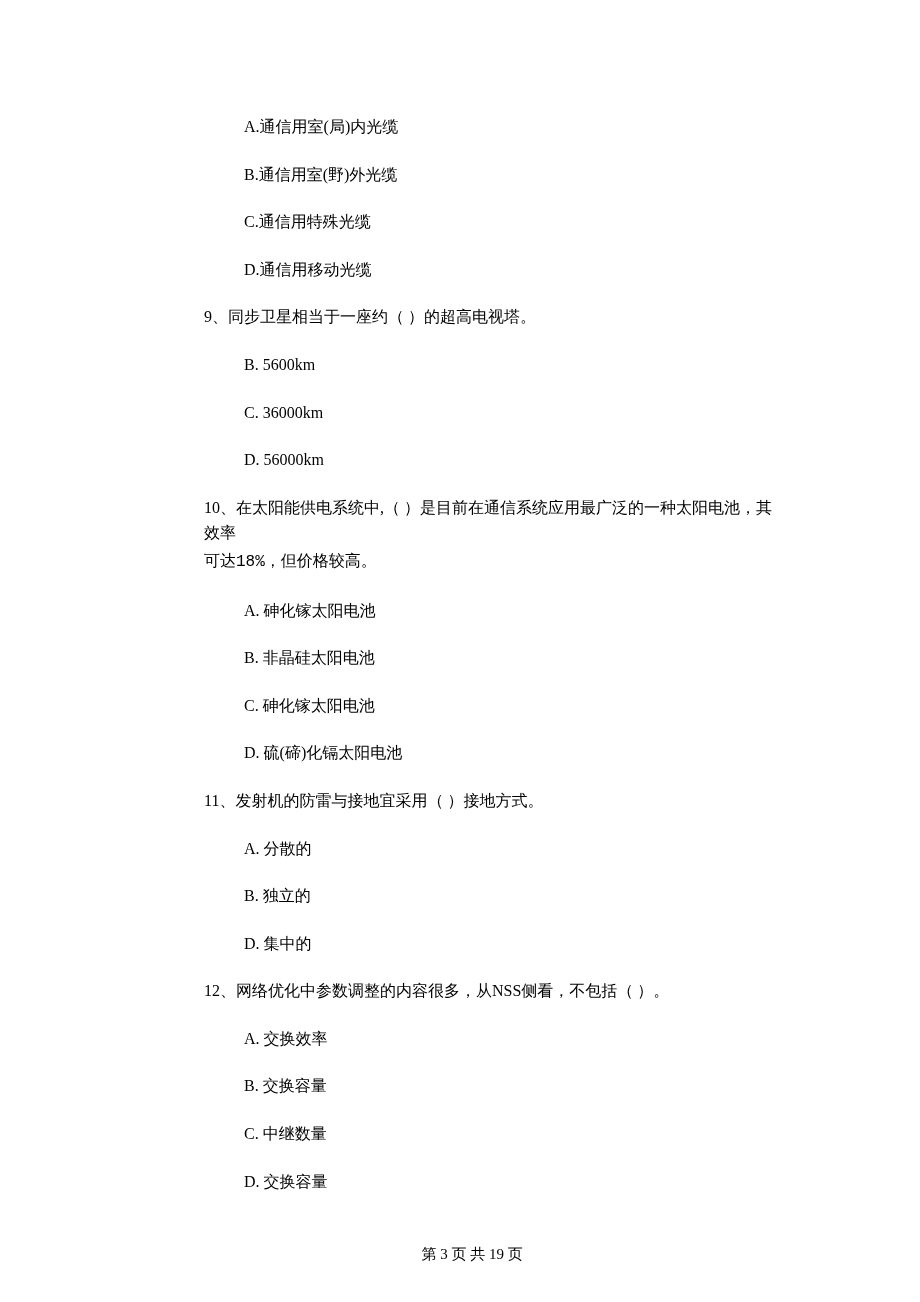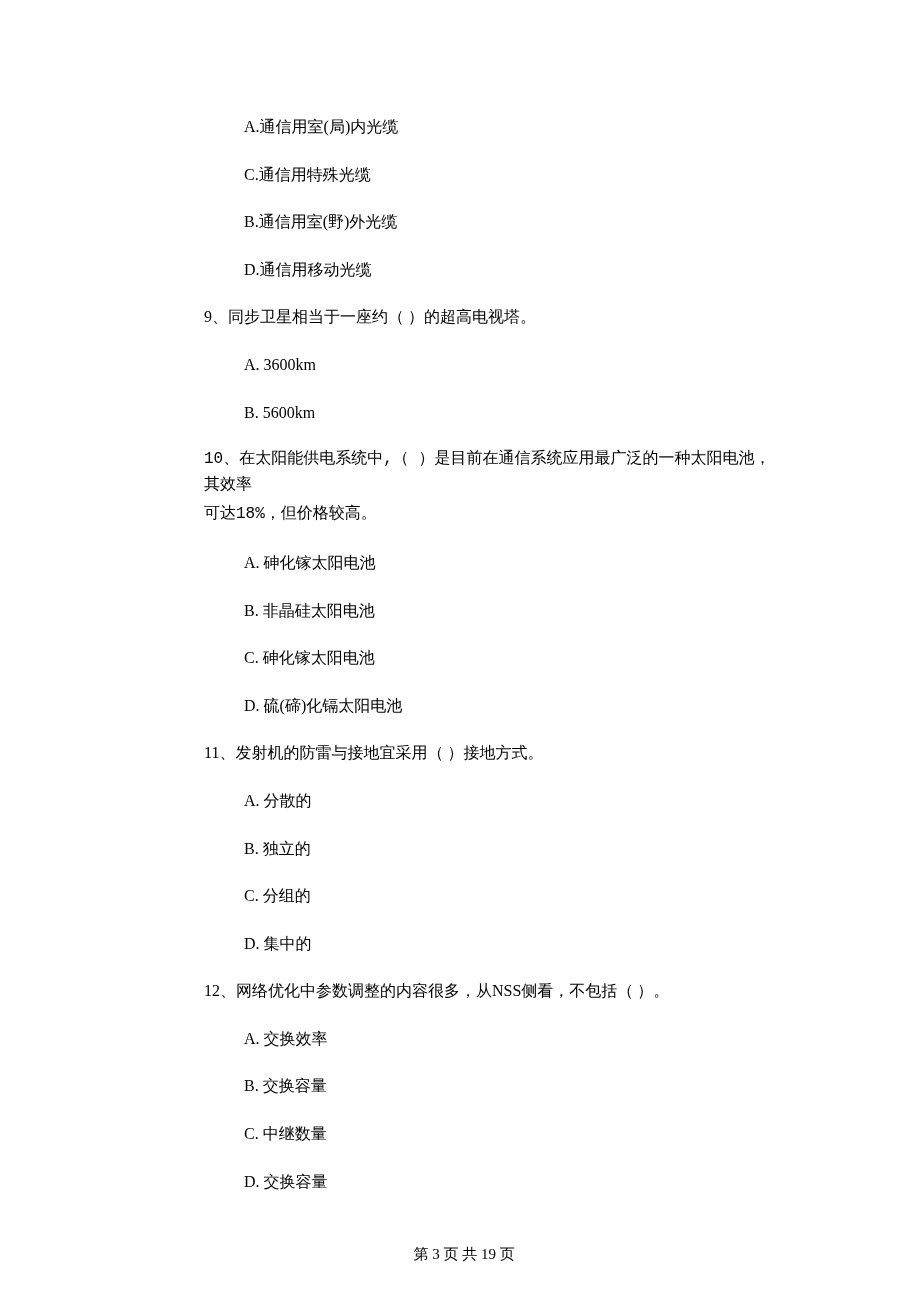--- a/index.html
+++ b/index.html
@@ -27,51 +27,51 @@
     margin-top: 8px;
     margin-bottom: 22px;
   }
   .q-text-contd {
     margin-bottom: 22px;
     font-family: Liberation Mono, monospace;
   }
   .footer {
     position: absolute;
     bottom: 40px;
-    left: 4px;
+    left: 12px;
     width: 100%;
     text-align: center;
     font-size: 15px;
   }
 </style>
 </head>
 <body>
 
 <div class="page">
 
   <div class="option">A.通信用室(局)内光缆</div>
+  <div class="option">B.通信用室(野)外光缆</div>
   <div class="option">C.通信用特殊光缆</div>
-  <div class="option">B.通信用室(野)外光缆</div>
   <div class="option">D.通信用移动光缆</div>
 
   <div class="question">9、同步卫星相当于一座约（    ）的超高电视塔。</div>
-  <div class="option">A.  3600km</div>
   <div class="option">B.  5600km</div>
+  <div class="option">C.  36000km</div>
+  <div class="option">D.  56000km</div>
 
-  <div class="question" style="margin-bottom:4px;font-family:Liberation Mono, monospace;">10、在太阳能供电系统中,（    ）是目前在通信系统应用最广泛的一种太阳电池，其效率</div>
+  <div class="question" style="margin-bottom:4px;">10、在太阳能供电系统中,（    ）是目前在通信系统应用最广泛的一种太阳电池，其效率</div>
   <div class="q-text-contd">可达18%，但价格较高。</div>
   <div class="option">A.  砷化镓太阳电池</div>
   <div class="option">B.  非晶硅太阳电池</div>
   <div class="option">C.  砷化镓太阳电池</div>
   <div class="option">D.  硫(碲)化镉太阳电池</div>
 
   <div class="question">11、发射机的防雷与接地宜采用（    ）接地方式。</div>
   <div class="option">A.  分散的</div>
   <div class="option">B.  独立的</div>
-  <div class="option">C.  分组的</div>
   <div class="option">D.  集中的</div>
 
   <div class="question">12、网络优化中参数调整的内容很多，从NSS侧看，不包括（    ）。</div>
   <div class="option">A.  交换效率</div>
   <div class="option">B.  交换容量</div>
   <div class="option">C.  中继数量</div>
   <div class="option">D.  交换容量</div>
 
   <div class="footer">第 3 页 共 19 页</div>
 

